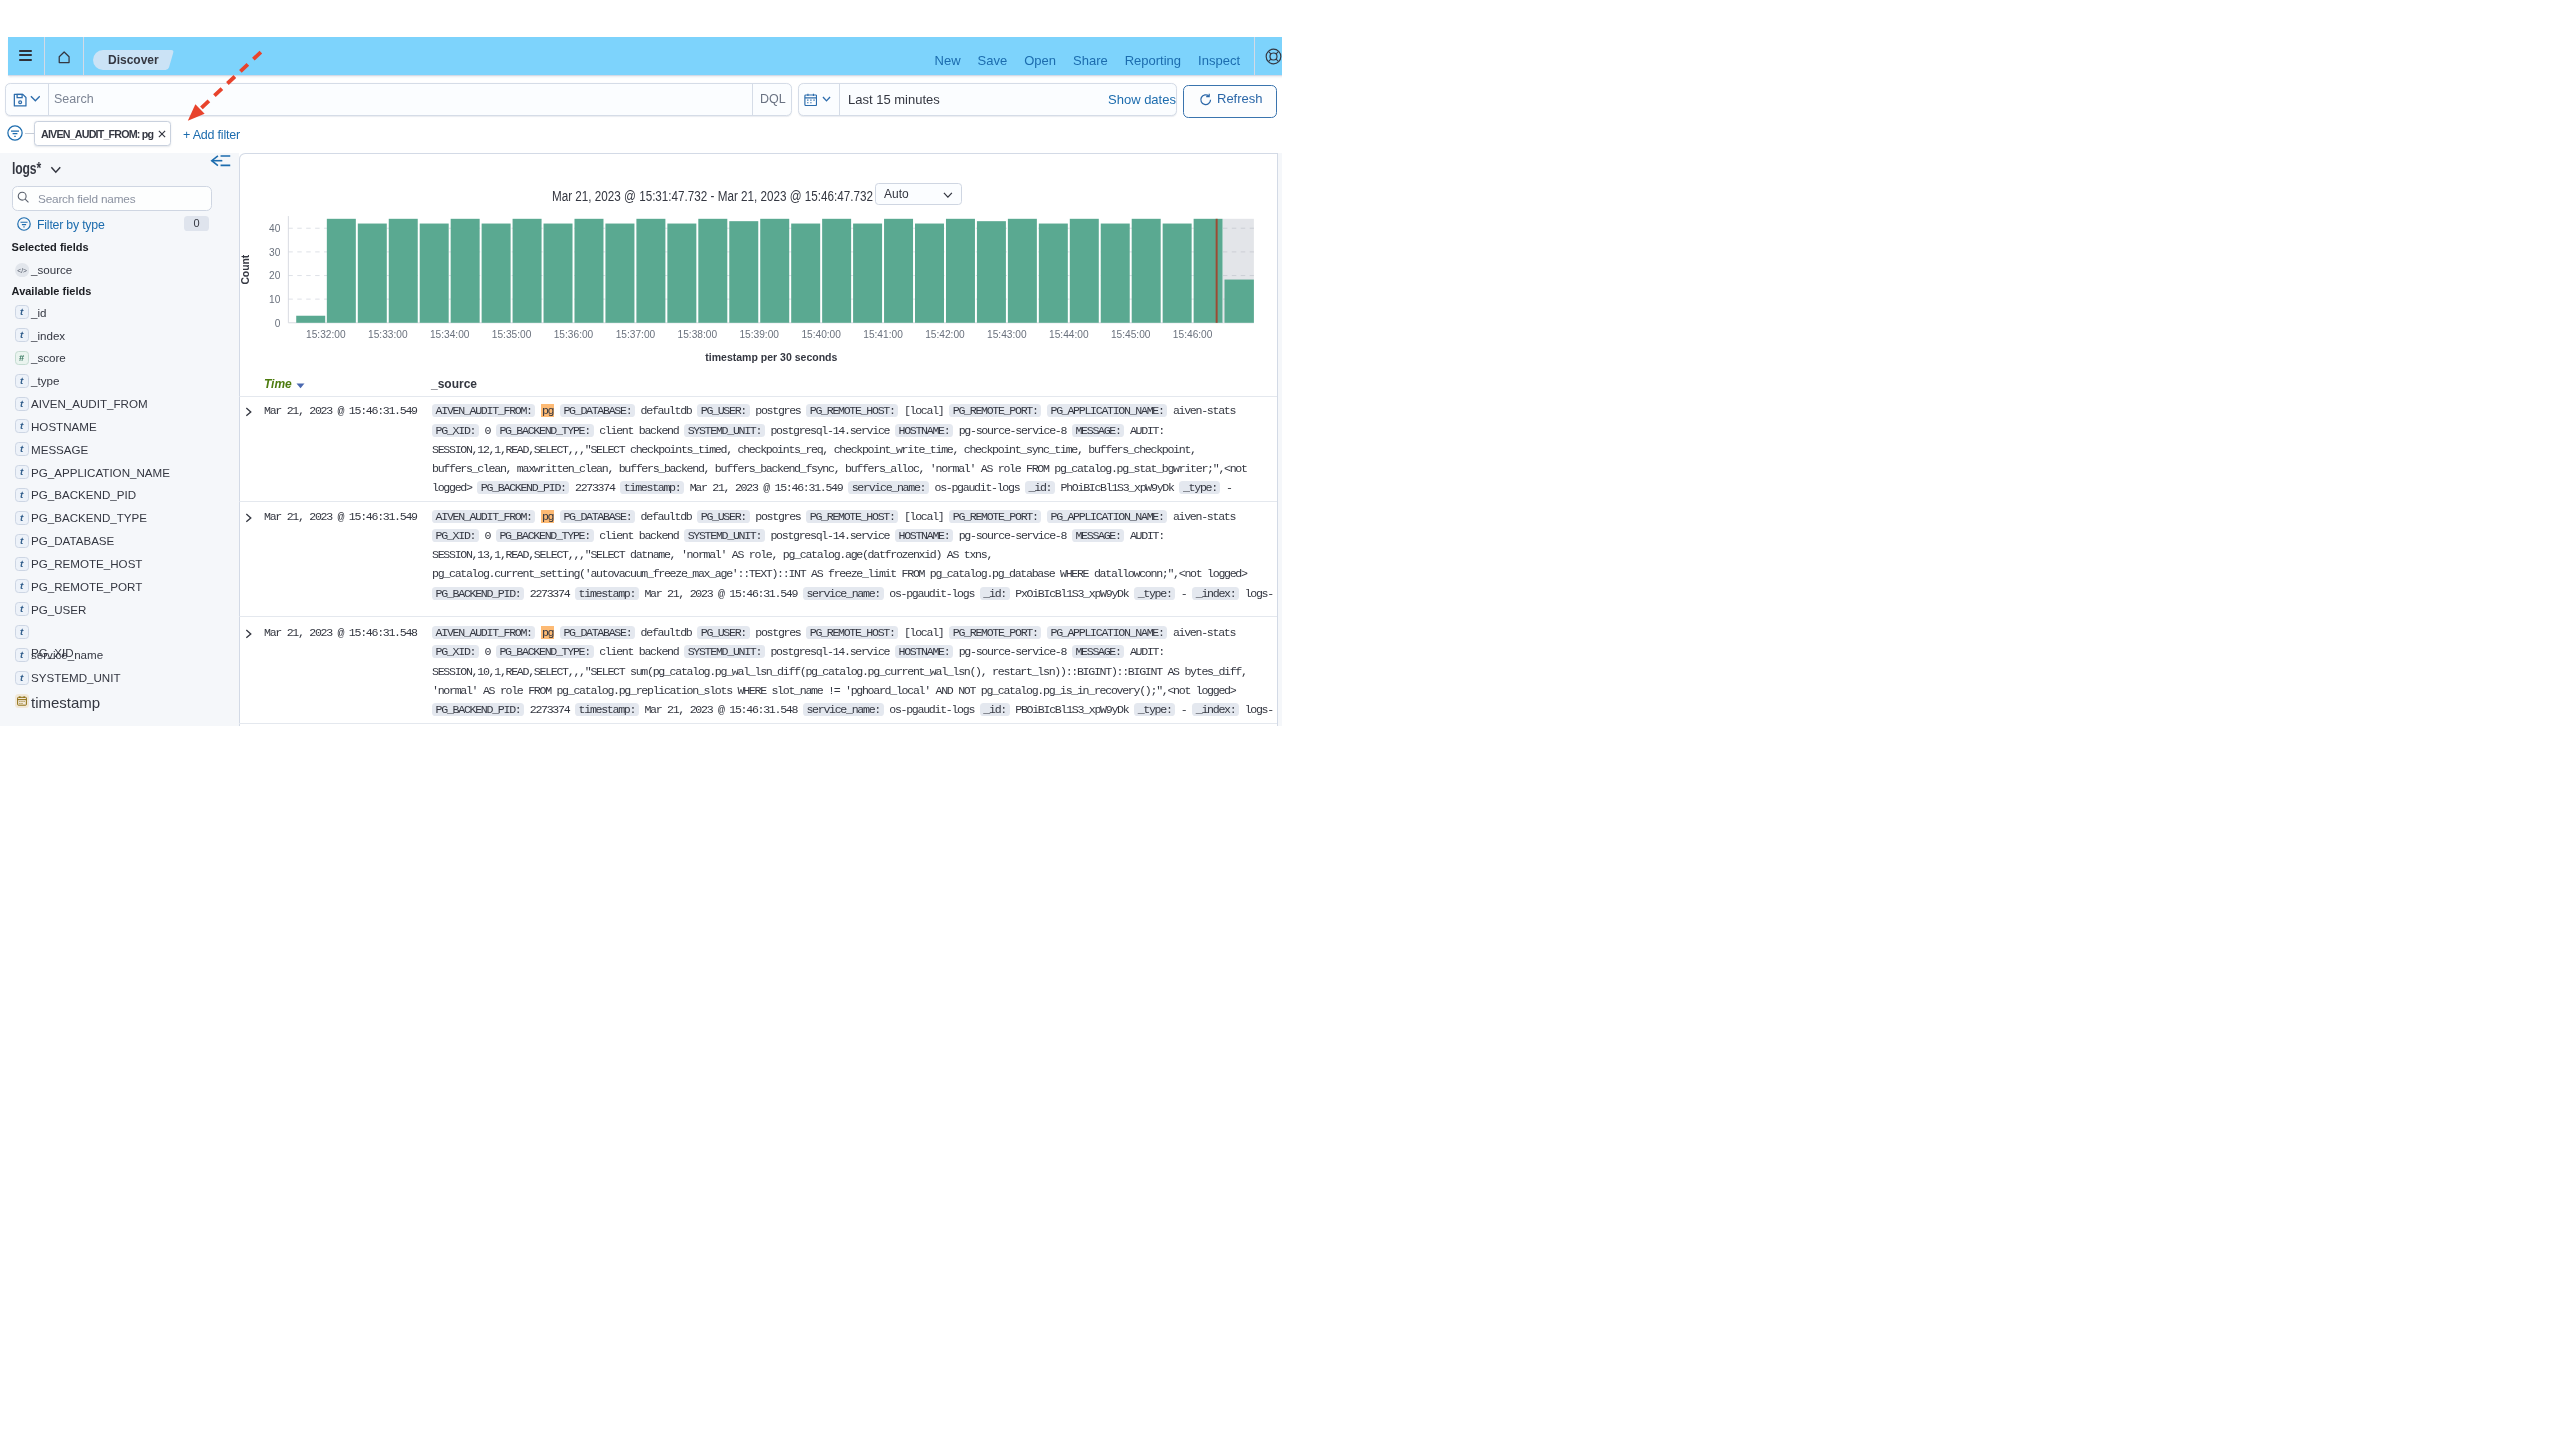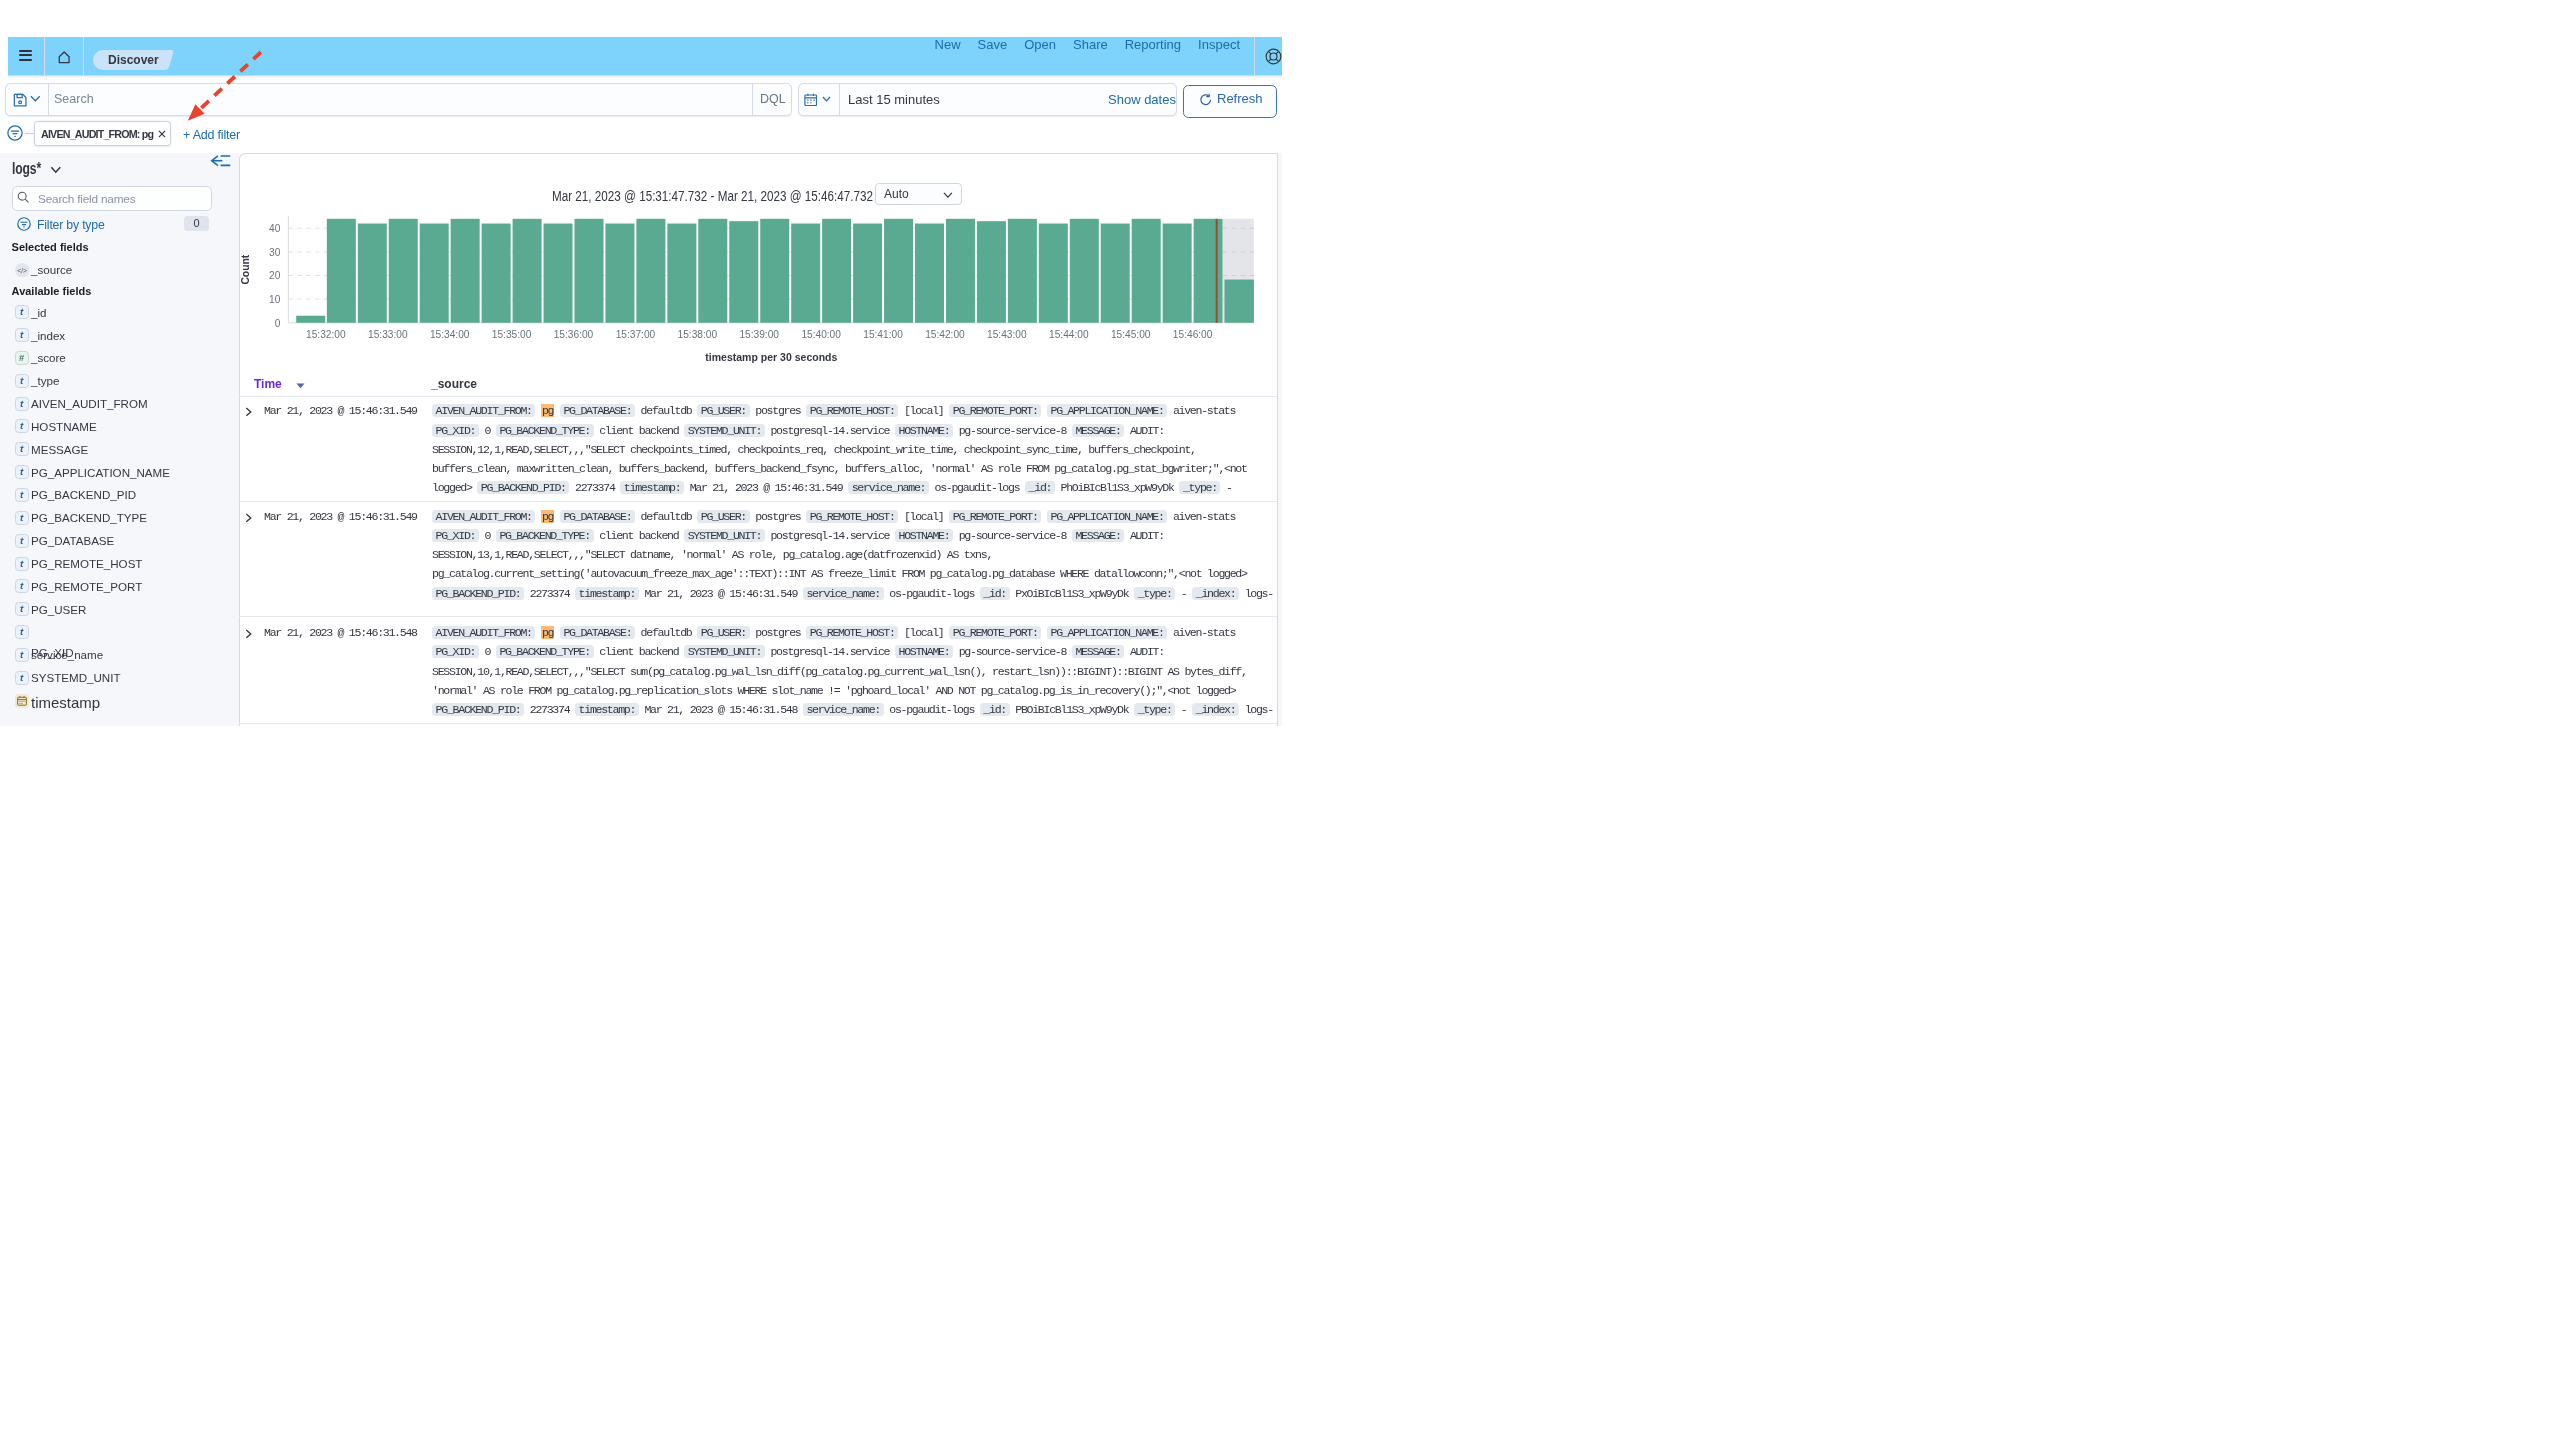--- a/index.html
+++ b/index.html
@@ -15,21 +15,21 @@
 
 
 #navrow { position:absolute; left:8px; top:37px; width:1282px; height:39px; background:#7dd3fc; border-bottom:0.9px solid #d3dae6; box-shadow:0 1.8px 1.8px -0.9px rgba(152,162,179,0.25); }
 .vsep { position:absolute; top:0; width:0.9px; height:38px; background:#d3dae6; }
 #burger { position:absolute; left:10.7px; top:12.5px; width:13.4px; height:11.6px; }
 #burger div { height:2.3px; background:#2f3038; border-radius:0.9px; margin-bottom:2.3px; }
 #crumb { position:absolute; left:85px; top:13.4px; height:19.6px; }
 #crumbbg { position:absolute; left:0; top:0; width:72px; height:19.6px; background:#cbe3f6; border-radius:10.7px 0 0 10.7px; }
 #crumbbg2 { position:absolute; left:72px; top:0; width:9px; height:19.6px; background:#cbe3f6; transform:skewX(-16deg); transform-origin:top left; border-radius:0 2.7px 2.7px 0; }
 #crumbtx { position:absolute; left:15px; top:3.1px; font-size:12px; font-weight:bold; color:#343741; }
-#navlinks { position:absolute; right:50px; top:0; height:46px; display:flex; align-items:flex-start; gap:17px; font-size:13px; color:#1c6cae; }
+#navlinks { position:absolute; right:50px; top:0; height:46px; display:flex; align-items:center; gap:17px; font-size:13px; color:#1c6cae; }
 </style></head>
 <body>
 <div id="page">
     <div id="navrow">
       <div id="burger">
         <div></div>
         <div></div>
         <div></div>
       </div>
       <div class="vsep" style="left:36px"></div>
@@ -245,21 +245,21 @@
       <text x="1335.9" y="378.2" font-size="11.4" fill="#6a717d" text-anchor="middle" font-family="Liberation Sans">15:46:00</text>
       <text x="864" y="404.5" font-size="11.8" font-weight="bold" fill="#343741" text-anchor="middle" font-family="Liberation Sans">timestamp per 30 seconds</text>
     </svg>
     <div class="abs" style="left:552px;top:188px;font-size:14px;color:#343741;transform:scaleX(0.834);transform-origin:0 50%;white-space:nowrap;">Mar 21, 2023 @ 15:31:47.732 - Mar 21, 2023 @ 15:46:47.732</div>
     <div class="abs" style="left:875px;top:183px;width:87px;height:22px;background:#fbfdff;border:0.9px solid #cfd6e2;border-radius:3.6px;"></div>
     <div class="abs" style="left:884px;top:187px;font-size:12px;color:#343741;">Auto</div>
     <svg class="abs" style="left:943px;top:192px" width="9.8" height="6.2" viewBox="0 0 11 7" fill="none" stroke="#343741" stroke-width="1.4">
       <path d="M1,1 L5.5,5.8 L10,1"></path>
     </svg>
     <style>.mline{position:absolute;white-space:nowrap;font-family:"Liberation Mono",monospace;font-size:11.6px;letter-spacing:-1.3px;color:#343741;} .bdg{background:#e4e8ef;border-radius:3.6px;padding:0.4px 3.6px;} .hl{background:#fdba74;padding:0.4px 0.9px;text-align:right;}</style>
-    <div class="abs" style="left:254px;top:377px;font-size:12px;font-weight:bold;color:#6d28d9;">Time</div>
+    <div class="abs" style="left:264px;top:377px;font-size:12px;font-weight:bold;color:#4d7c0f;font-style:italic;">Time</div>
     <svg class="abs" style="left:296px;top:383px" width="9" height="6.2" viewBox="0 0 10 7">
       <path d="M0.5,0.5 L5,6 L9.5,0.5 Z" fill="#4a68b0"></path>
     </svg>
     <div class="abs" style="left:431px;top:377px;font-size:12px;font-weight:bold;color:#343741;">_source</div>
     <div class="abs" style="left:239px;top:396px;width:1038px;height:0.9px;background:#d9dee8;"></div>
     <div class="abs" style="left:239px;top:396px;width:1038px;height:0.9px;background:#e4e8ee;"></div>
     <svg class="abs" style="left:245px;top:407px" width="7.1" height="9.8" viewBox="0 0 8 11" fill="none" stroke="#343741" stroke-width="1.5">
       <path d="M1.5,1.2 L6.5,5.5 L1.5,9.8"></path>
     </svg>
     <div class="mline" style="left:264px;top:404px;">Mar 21, 2023 @ 15:46:31.549</div>

